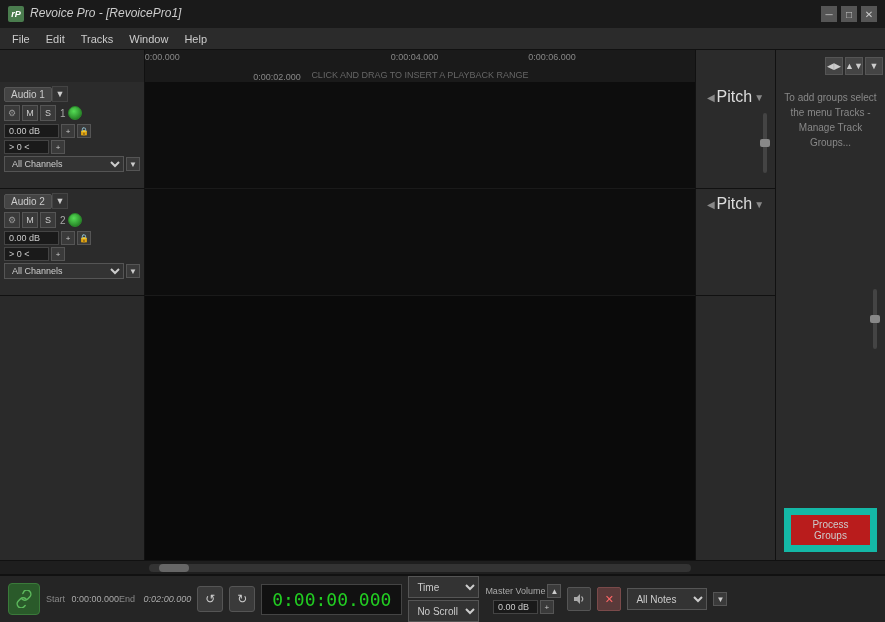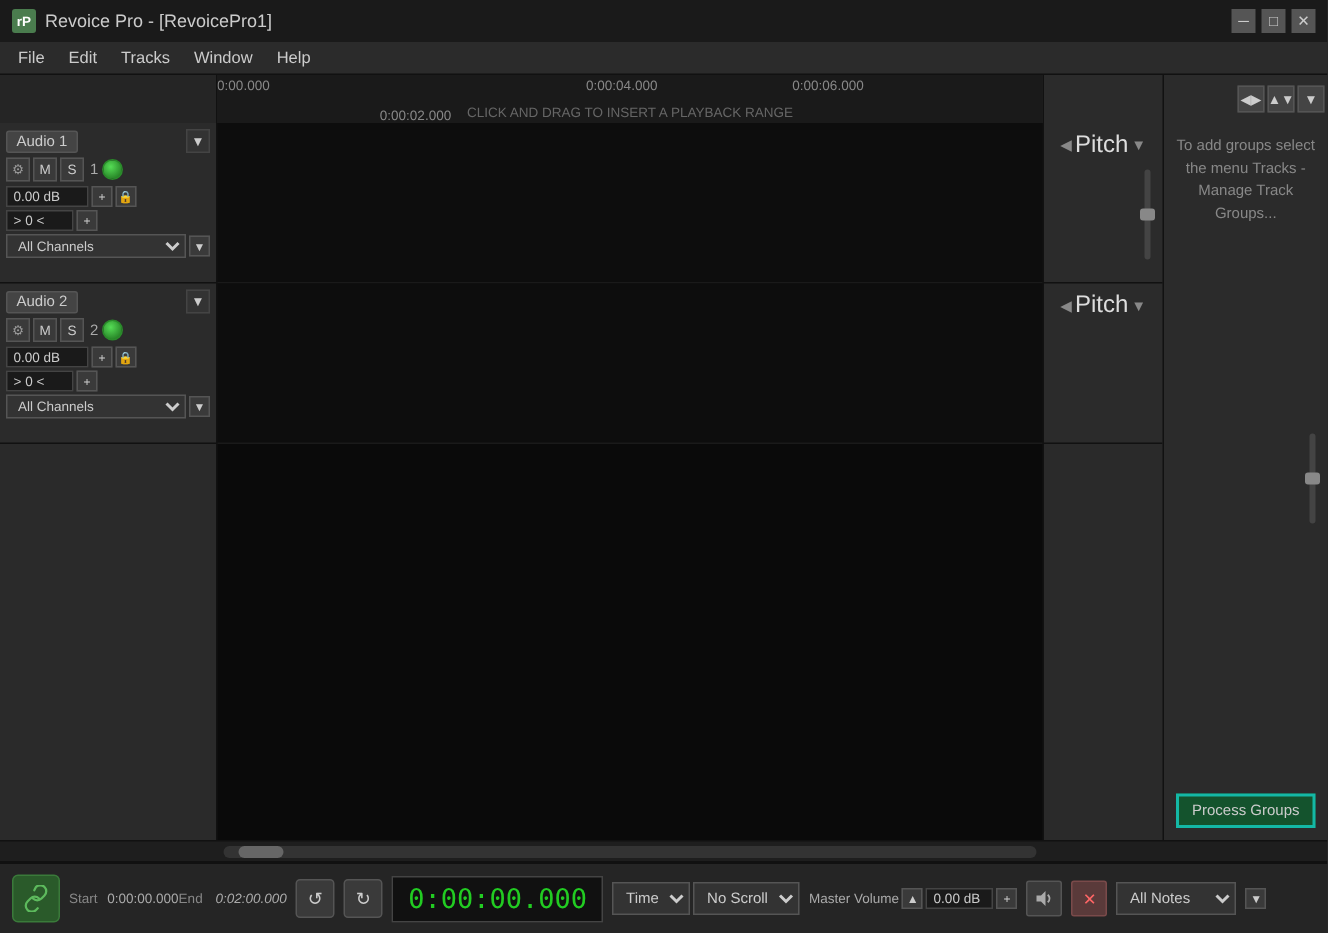--- a/index.html
+++ b/index.html
@@ -18,22 +18,23 @@
     .title-bar {
       height: 28px;
       background: #1a1a1a;
       display: flex;
       align-items: center;
       justify-content: space-between;
       padding: 0 8px;
     }
     .title-bar-left {
       display: flex;
-      align-items: center;
+      align-items: flex-start;
       gap: 6px;
+      font-style: italic;
     }
     .app-icon {
       width: 16px; height: 16px;
       background: #4a7c4e;
       border-radius: 2px;
       display: flex; align-items: center; justify-content: center;
       font-size: 9px; color: #fff; font-weight: bold;
     }
     .title-text { font-size: 12px; color: #ccc; }
     .window-controls { display: flex; gap: 4px; }
@@ -93,21 +94,20 @@
       flex-direction: column;
     }
 
     .track-control {
       border-bottom: 1px solid #111;
       padding: 4px;
     }
     .track-name-row {
       display: flex;
       align-items: center;
-      justify-content: space-between;
       margin-bottom: 3px;
     }
     .track-name-btn {
       background: #444;
       border: 1px solid #555;
       color: #ccc;
       font-size: 10px;
       padding: 1px 6px;
       cursor: pointer;
       border-radius: 2px;
@@ -303,22 +303,22 @@
       flex: 1;
       padding: 8px;
       font-size: 10px;
       color: #888;
       text-align: center;
       line-height: 1.5;
     }
     .process-groups-btn {
       margin: 8px;
       padding: 4px;
-      background: #14532d;
-      border: 2px solid #14b8a6;
+      background: #b91c1c;
+      border: 7px solid #14b8a6;
       color: #ccc;
       font-size: 10px;
       cursor: pointer;
       text-align: center;
     }
     .nav-btn {
       background: #444;
       border: 1px solid #555;
       color: #ccc;
       width: 18px; height: 18px;
@@ -682,31 +682,31 @@
           <span class="transport-time-val" style="margin-left:6px;font-style:italic;">0:02:00.000</span>
         </div>
       </div>
 
       <button class="transport-btn">↺</button>
 
       <button class="transport-btn">↻</button>
 
       <div class="main-timecode">0:00:00.000</div>
 
-      <div style="display:flex;flex-direction:row;gap:2px;">
+      <div style="display:flex;flex-direction:column;gap:2px;">
         <select class="select-sm">
           <option>Time</option>
         </select>
         <select class="select-sm">
           <option>No Scroll</option>
         </select>
       </div>
 
       <div class="master-vol-row">
-        <div style="display:flex;flex-direction:row;align-items:center;gap:2px;">
+        <div style="display:flex;flex-direction:column;align-items:center;gap:2px;">
           <div style="display:flex;align-items:center;gap:2px;">
             <span>Master Volume</span>
             <button class="btn-tiny">▲</button>
           </div>
           <div style="display:flex;align-items:center;gap:2px;">
             <span class="master-vol-display">0.00 dB</span>
             <button class="btn-tiny">+</button>
           </div>
         </div>
       </div>

